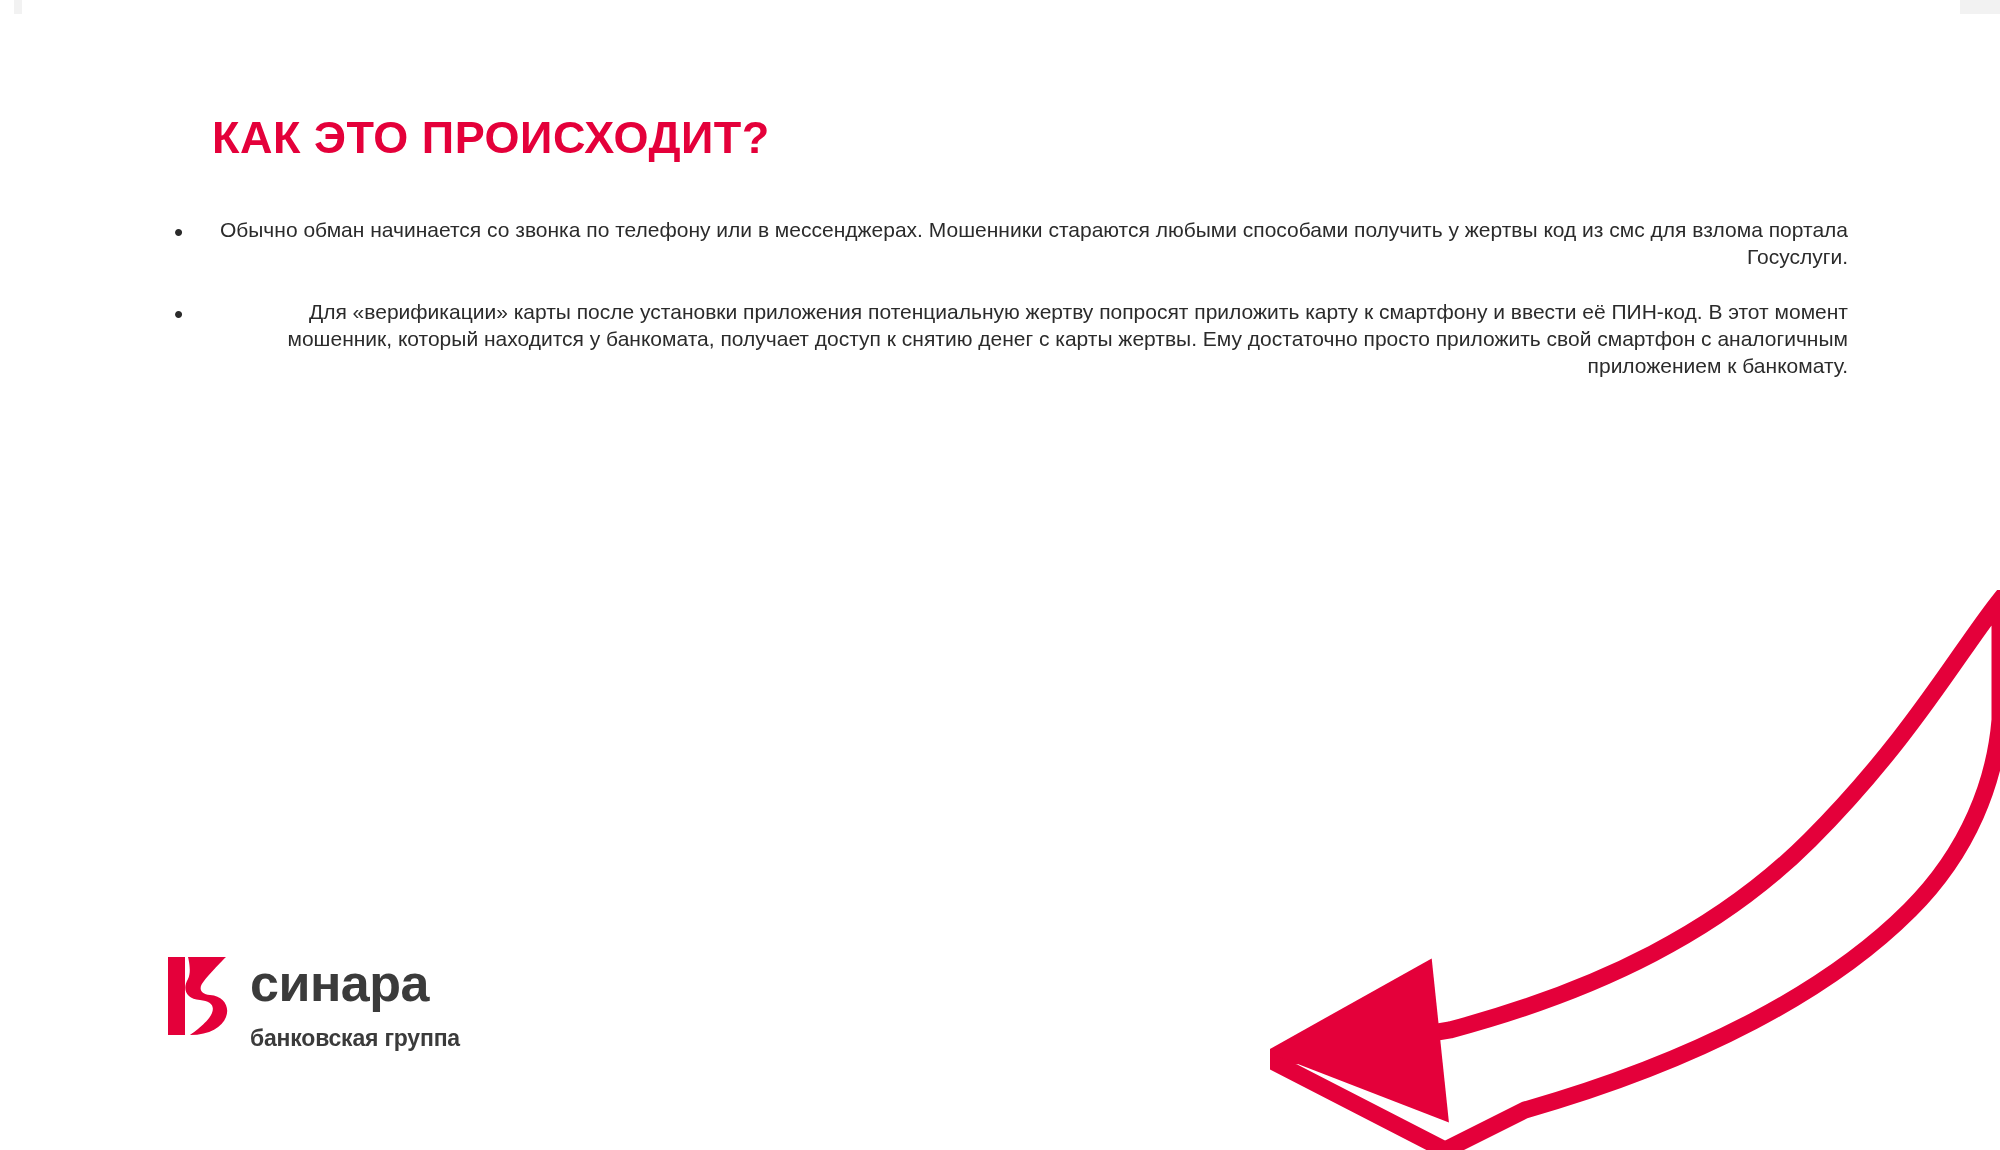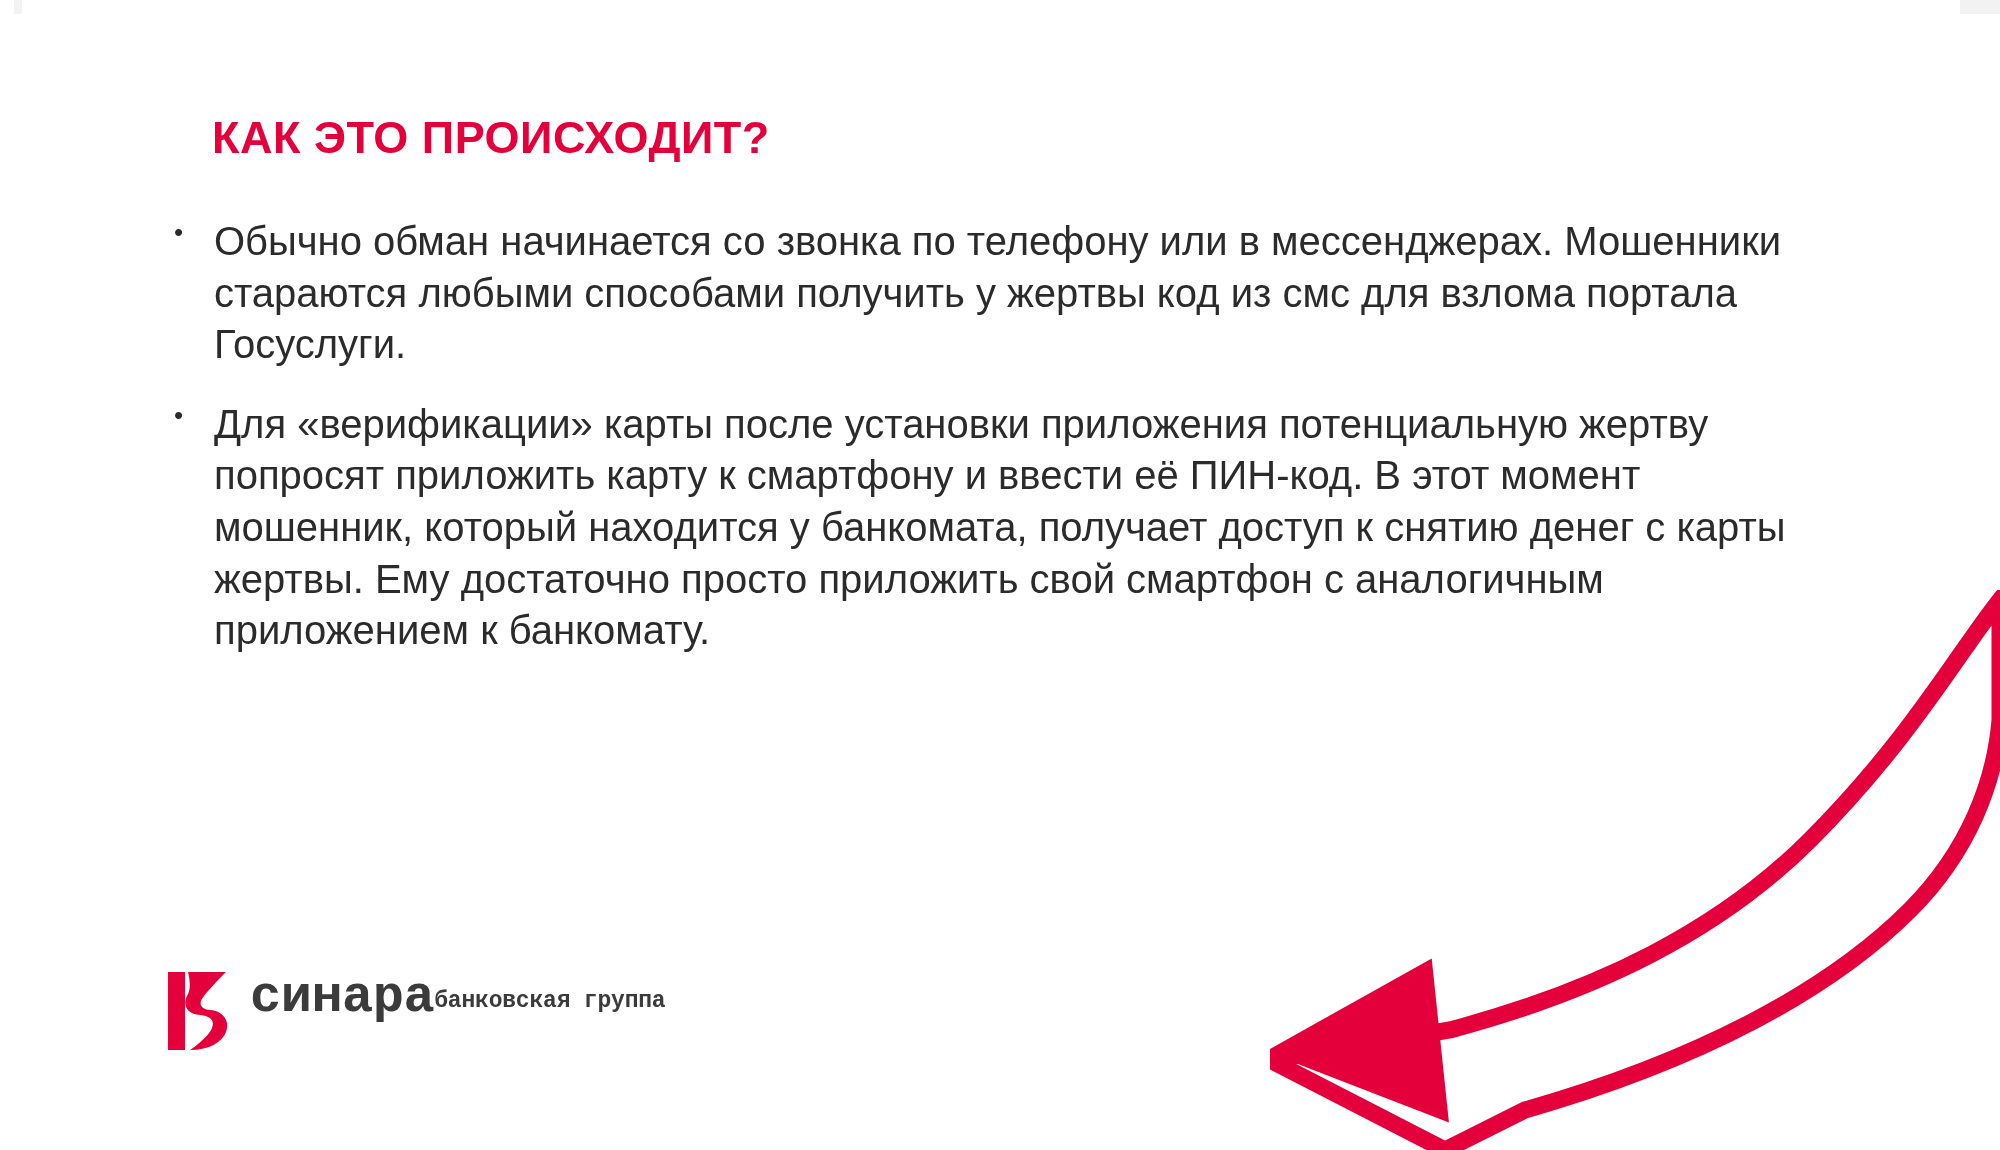--- a/index.html
+++ b/index.html
@@ -61,24 +61,24 @@
   .bullets {
     position: absolute;
     left: 168px;
     top: 216px;
     width: 1680px;
   }
   .bullet-item {
     position: relative;
     padding-left: 46px;
     margin-bottom: 28px;
-    font-size: 40px;
+    font-size: 21px;
     line-height: 1.29;
     color: #2b2b2b;
-    text-align: left;
+    text-align: right;
   }
   .bullet-item:before {
     content: "•";
     position: absolute;
     left: 6px;
     top: -2px;
     font-size: 26px;
     color: #2b2b2b;
     line-height: 1.45;
   }
@@ -101,23 +101,22 @@
     align-items: flex-start;
   }
   .logo-mark {
     width: 62px;
     height: 78px;
     position: relative;
     margin-right: 20px;
   }
   .logo-text {
     display: flex;
-    flex-direction: row;
+    flex-direction: column;
     justify-content: flex-start;
-    font-family: Liberation Mono, monospace;
   }
   .logo-name {
     font-size: 52px;
     font-weight: bold;
     color: #3b3b3b;
     line-height: 1;
     letter-spacing: -0.5px;
   }
   .logo-sub {
     font-size: 23px;

